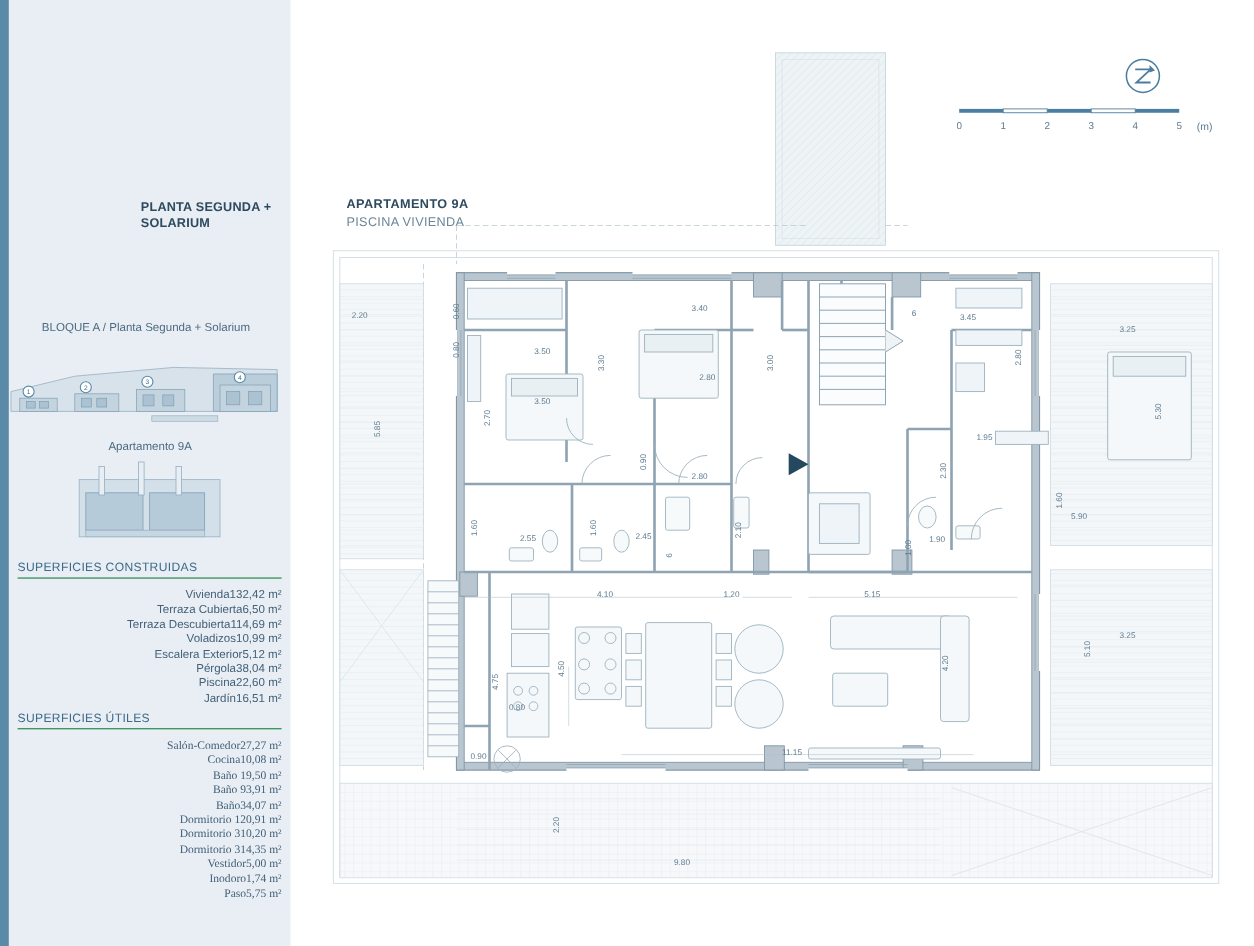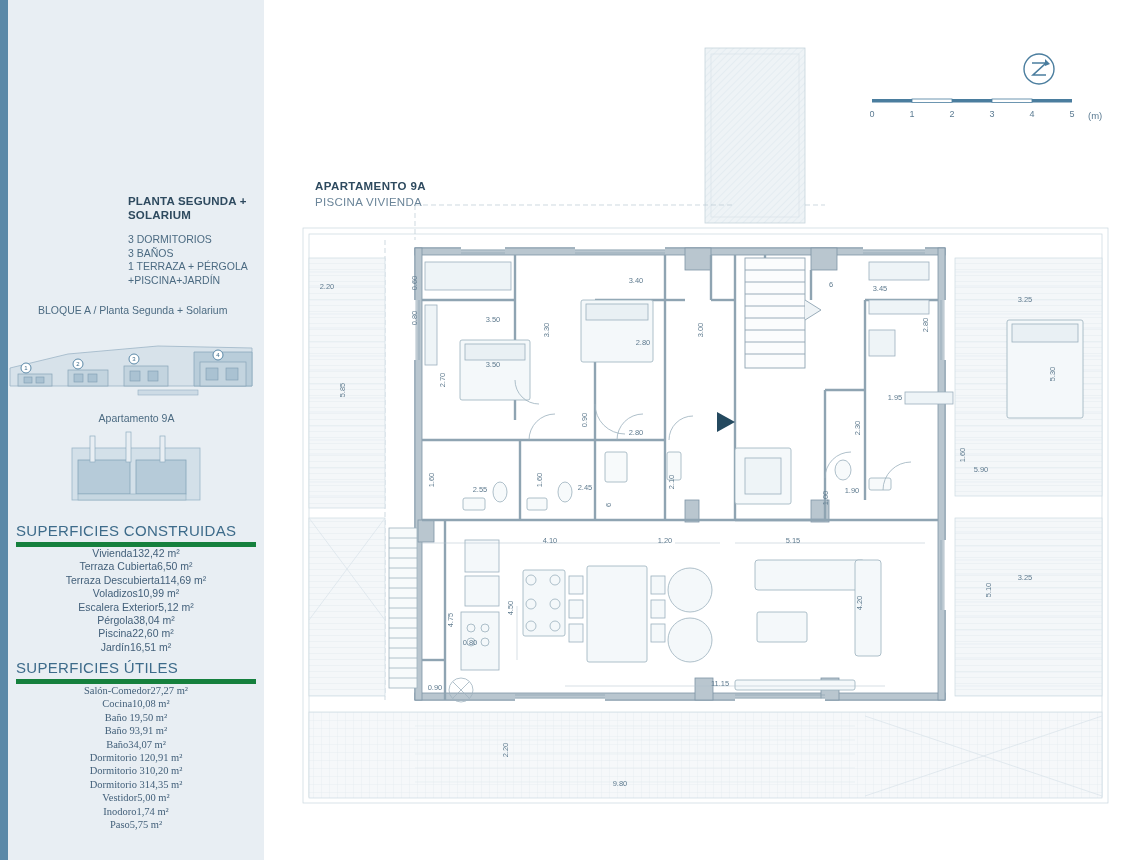--- a/index.html
+++ b/index.html
@@ -16,21 +16,21 @@
   
   #sidebar {
     position:absolute; left:0; top:0; width:265px; height:860px;
     background:#e8eef3;
     border-right:1px solid #ffffff;
   }
   #sidebar-accent {
     position:absolute; left:0; top:0; width:8px; height:860px;
     background:#5b89a8;
   }
-  .sb-inner { position:absolute; left:8px; top:12px; width:257px; height:755px; }
+  .sb-inner { position:absolute; left:8px; top:0; width:257px; height:755px; }
 
   .sb-title {
     position:absolute; left:120px; top:182px; width:135px;
     font-size:11.5px; font-weight:bold; color:#2e4a5f; line-height:14px;
     letter-spacing:.2px;
   }
   .sb-sub {
     position:absolute; left:120px; top:221px; width:140px;
     font-size:10.5px; color:#4c6b82; line-height:13.5px;
   }
@@ -47,28 +47,28 @@
   #block-diagram {
     position:absolute; left:0px; top:312px; width:257px; height:78px;
   }
   #apt-diagram {
     position:absolute; left:56px; top:418px; width:145px; height:82px;
   }
 
   
   .sb-tbl-head {
     position:absolute; left:8px; width:240px;
-    font-size:15px; color:#3d6b8a; letter-spacing:.3px;
-    border-bottom:5px solid #15803d; padding-bottom:3px;
+    font-size:11px; color:#3d6b8a; letter-spacing:.3px;
+    border-bottom:1px solid #15803d; padding-bottom:3px;
   }
   .sb-tbl {
     position:absolute; left:8px; width:240px;
     font-size:10.5px; color:#43607a;
   }
-  .sb-row { display:flex; justify-content:center; line-height:13.4px; }
+  .sb-row { display:flex; justify-content:flex-end; line-height:13.4px; }
   .sb-row .lbl { white-space:nowrap; }
   .sb-row .val { white-space:nowrap; }
 
   #constr-head { top:510px; }
   #constr-tbl  { top:535px; }
   #utiles-head { top:647px; }
   #utiles-tbl  { top:672px;font-family:Liberation Serif, serif; }
 
   
   #main { position:absolute; left:265px; top:0; width:875px; height:860px; background:#fff; }
@@ -94,26 +94,20 @@
 <body>
 
 <div id="sidebar">
   <div id="sidebar-accent"></div>
   <div class="sb-inner">
 
     <div class="sb-title">
       <span>PLANTA SEGUNDA + SOLARIUM</span>
     </div>
 
-    <div class="sb-sub">
-      <div>3 DORMITORIOS</div>
-      <div>3 BAÑOS</div>
-      <div>1 TERRAZA + PÉRGOLA</div>
-      <div>+PISCINA+JARDÍN</div>
-    </div>
 
     <div class="sb-block">BLOQUE A / Planta Segunda + Solarium</div>
 
     <svg id="block-diagram" viewBox="0 0 257 78">
       <path d="M2 62 L2 44 L60 30 L150 22 L244 24 L244 62 Z" fill="#d7e2ea" stroke="#9db5c6" stroke-width="0.8"></path>
       <path d="M186 28 L244 28 L244 62 L186 62 Z" fill="#b9cdda" stroke="#8aa8bc" stroke-width="0.8"></path>
       <g fill="#c3d4df" stroke="#87a4b8" stroke-width="0.7">
         <rect x="10" y="50" width="34" height="12"></rect>
         <rect x="60" y="46" width="40" height="16"></rect>
         <rect x="116" y="42" width="44" height="20"></rect>

